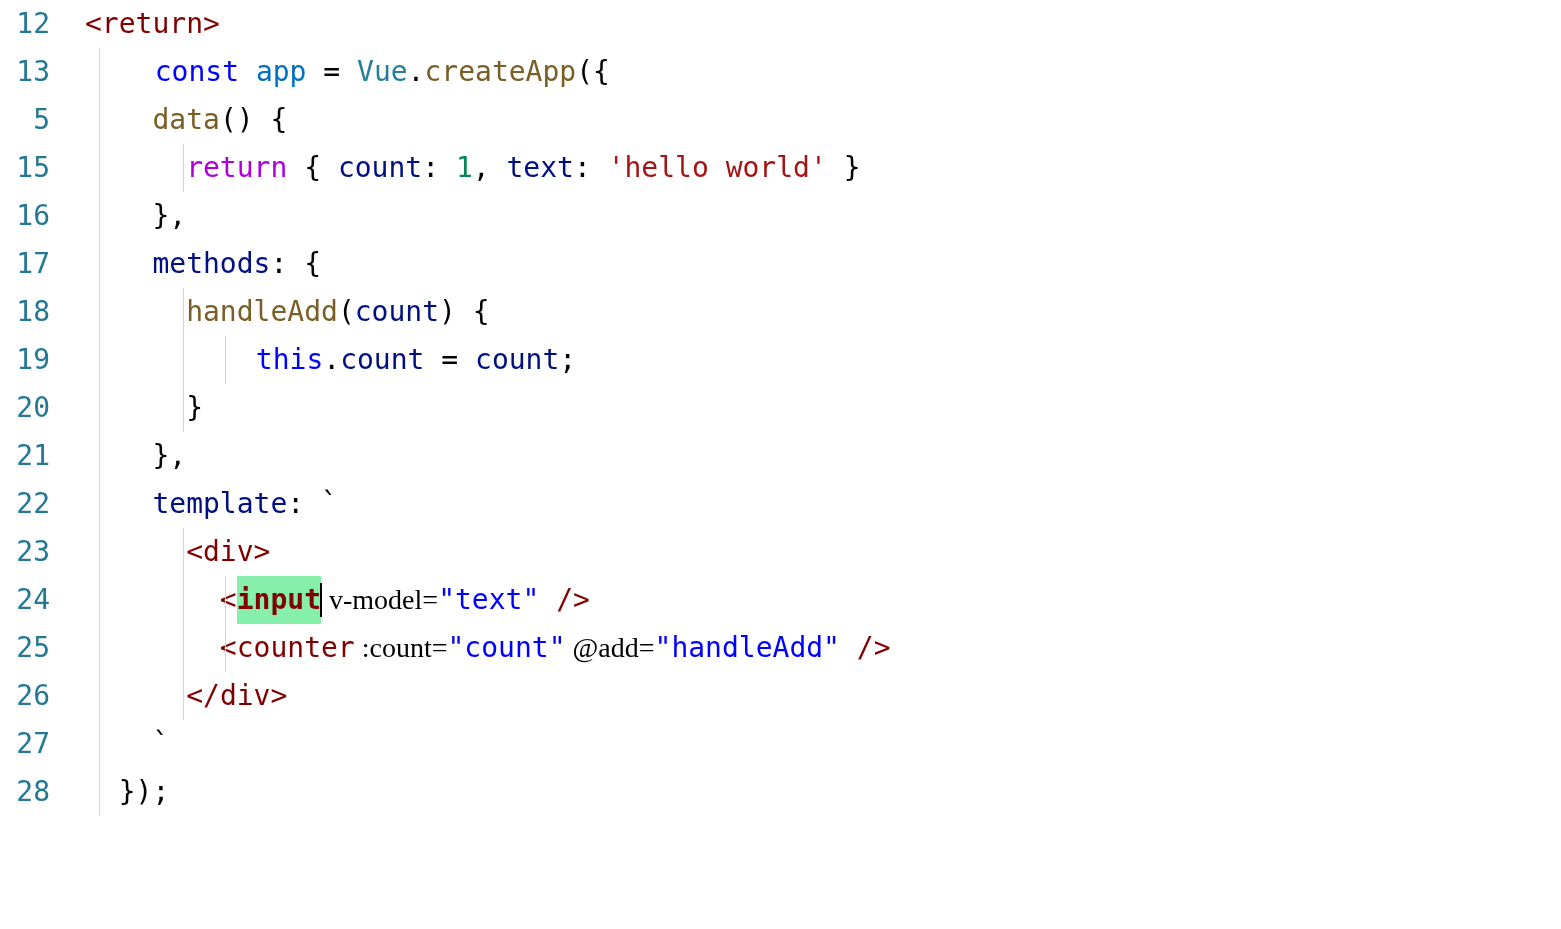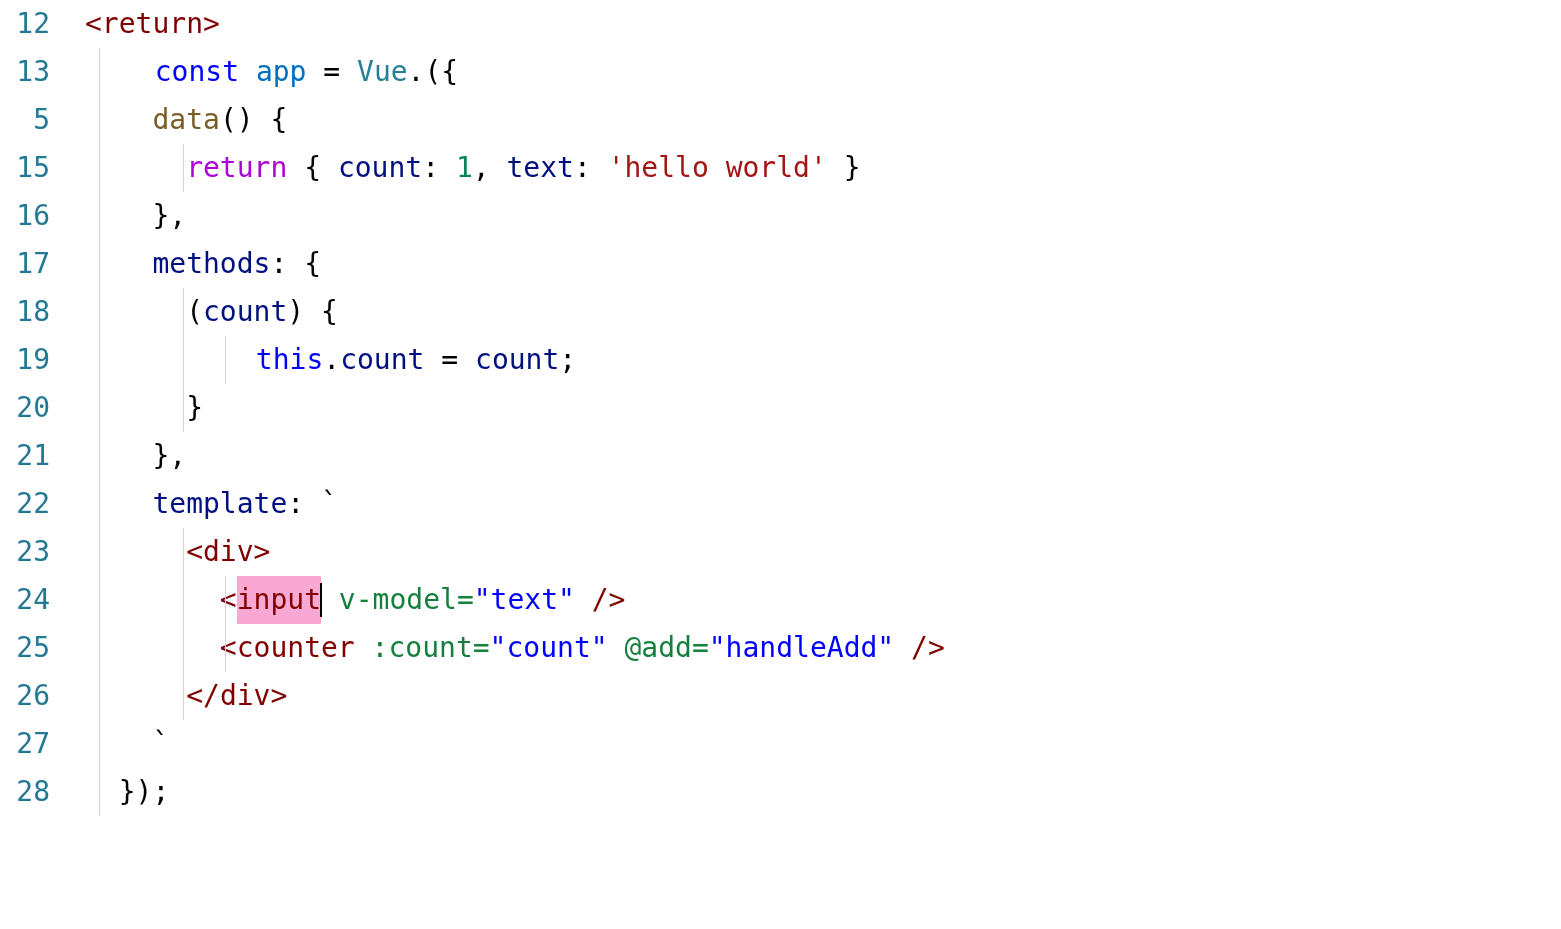--- a/index.html
+++ b/index.html
@@ -60,25 +60,26 @@
     .variable { color: #0070c1; }
     .function { color: #795e26; }
     .class-name { color: #267f99; }
     .property { color: #001080; }
     .number { color: #098658; }
     .string { color: #a31515; text-align: center; }
     .punct { color: #000000; }
     .operator { color: #000000; }
     .template-tick { color: #000000; }
     .html-tag { color: #800000; }
-    .html-attr { color: #15803d; }
+    .html-attr { color: #000000; font-family: Liberation Serif, serif; }
     .html-string { color: #0000ff; }
     
     .selected {
-      background: #f9a8d4;
+      background: #86efac;
+      font-weight: bold;
     }
     .cursor {
       display: inline-block;
       width: 2px;
       height: 34px;
       background: #000000;
       vertical-align: middle;
       margin-left: -1px;
     }
   </style>
@@ -106,21 +107,21 @@
 </div>
 
 <div class="code">
 
   <div class="code-line">
     <span class="tag-bracket">&lt;</span><span class="tag-name">return</span><span class="tag-bracket">&gt;</span>
   </div>
 
   <div class="code-line">
     <div class="indent-guide ig1"></div>
-    <span class="punct">  </span><span class="keyword">const</span><span> </span><span class="variable">app</span><span class="operator"> = </span><span class="class-name">Vue</span><span class="punct">.</span><span class="punct">({</span>
+    <span class="punct">  </span><span class="keyword">const</span><span> </span><span class="variable">app</span><span class="operator"> = </span><span class="class-name">Vue</span><span class="punct">.</span><span class="function">createApp</span><span class="punct">({</span>
   </div>
 
   <div class="code-line">
     <div class="indent-guide ig1"></div>
     <span>    </span><span class="function">data</span><span class="punct">() {</span>
   </div>
 
   <div class="code-line">
     <div class="indent-guide ig1"></div>
     <div class="indent-guide ig2"></div>
@@ -133,21 +134,21 @@
   </div>
 
   <div class="code-line">
     <div class="indent-guide ig1"></div>
     <span>    </span><span class="property">methods</span><span class="punct">: {</span>
   </div>
 
   <div class="code-line">
     <div class="indent-guide ig1"></div>
     <div class="indent-guide ig2"></div>
-    <span>      </span><span class="punct">(</span><span class="property">count</span><span class="punct">) {</span>
+    <span>      </span><span class="function">handleAdd</span><span class="punct">(</span><span class="property">count</span><span class="punct">) {</span>
   </div>
 
   <div class="code-line">
     <div class="indent-guide ig1"></div>
     <div class="indent-guide ig2"></div>
     <div class="indent-guide ig3"></div>
     <span>        </span><span class="keyword">this</span><span class="punct">.</span><span class="property">count</span><span class="operator"> = </span><span class="property">count</span><span class="punct">;</span>
   </div>
 
   <div class="code-line">

